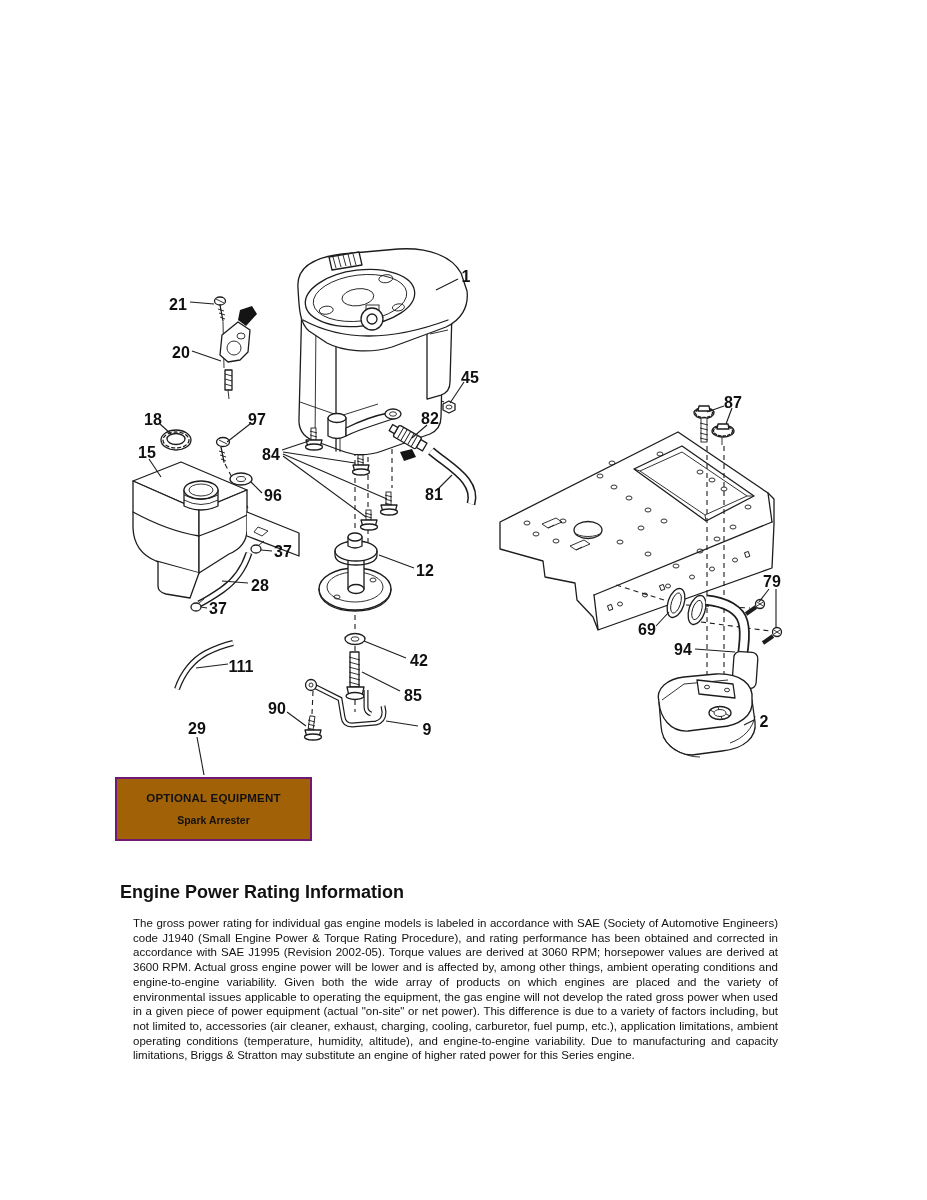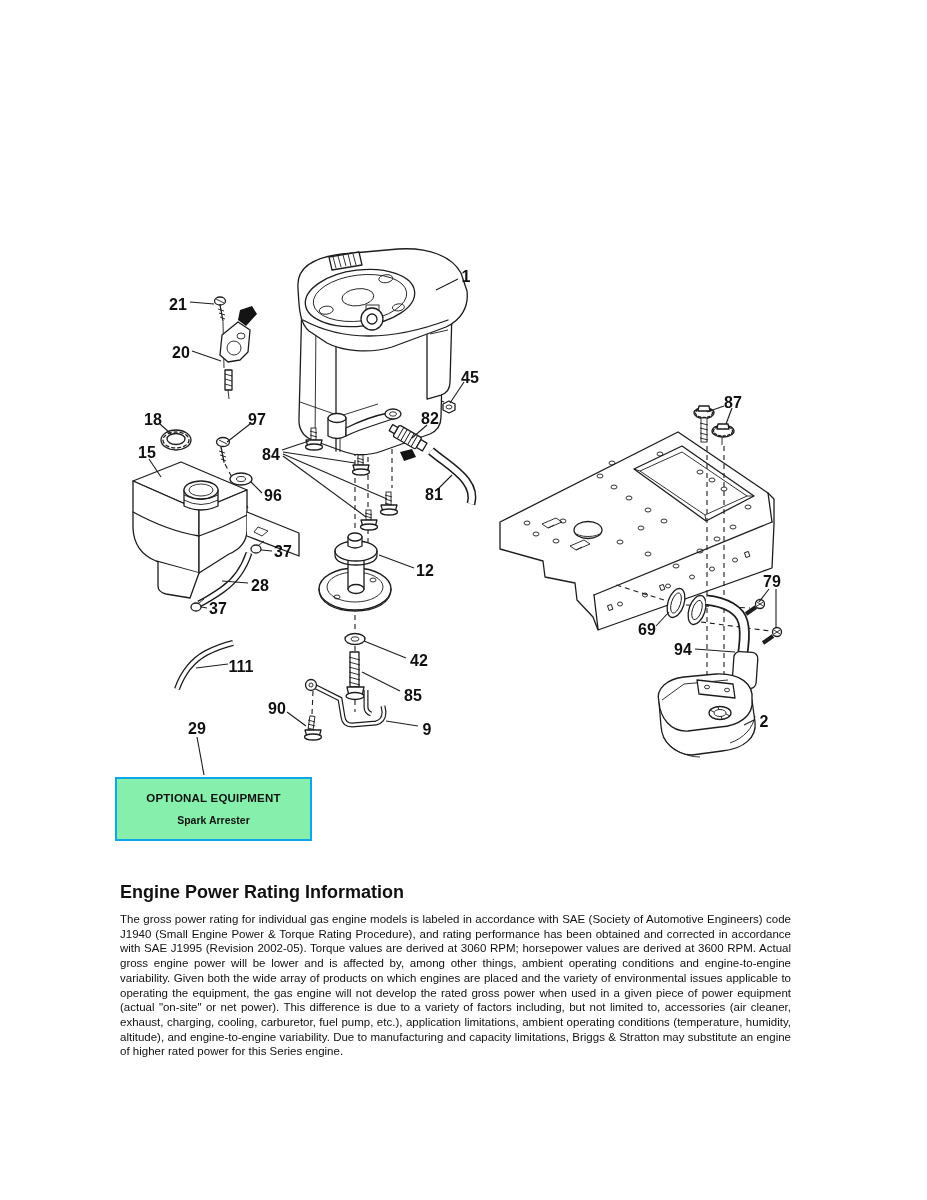--- a/index.html
+++ b/index.html
@@ -7,26 +7,26 @@
         font-family:"Liberation Sans", sans-serif;color:#111;}
   svg.diagram{position:absolute;left:0;top:0;}
   svg .co{font-family:"Liberation Sans", sans-serif;font-weight:bold;font-size:16px;fill:#101010;}
   svg .ld{stroke:#1d1d1d;stroke-width:1.1;fill:none;}
   svg .dash{stroke:#1d1d1d;stroke-width:1.1;stroke-dasharray:5 4;fill:none;}
   svg .ln{stroke:#1d1d1d;stroke-width:1.3;fill:none;stroke-linejoin:round;stroke-linecap:round;}
   svg .thin{stroke:#1d1d1d;stroke-width:0.9;fill:none;}
   svg .wf{fill:#ffffff;}
   svg .bk{fill:#141414;stroke:none;}
   .opt-box{position:absolute;left:115px;top:777px;width:193px;height:60px;
-           border:2px solid #0ea5e9;background:#86efac;text-align:center;}
+           border:2px solid #701a75;background:#a16207;text-align:center;}
   .opt-title{margin-top:13px;font-size:11.5px;font-weight:bold;letter-spacing:.2px;}
   .opt-item{margin-top:10px;font-size:10.5px;font-weight:bold;text-align:center;}
   .info{position:absolute;left:120px;top:882px;width:671px;}
   .info h2{margin:0 0 9px 0;font-size:18px;font-weight:bold;}
-  .info p{margin:0;font-size:11.5px;line-height:14.7px;text-align:justify;}
+  .info p{margin:13px;font-size:11.5px;line-height:14.7px;text-align:justify;}
 </style>
 </head>
 <body>
 
 <div class="page">
 
 <svg class="diagram" width="927" height="1200" viewBox="0 0 927 1200">
 
   <g>
     <path class="ln wf" d="M678,432 L768,493 L774,499 L774,524 L772,568 L598,630 L593,617 L577,600 L575,583 L545,577 L543,561 L500,549 L500,522 Z"></path>

